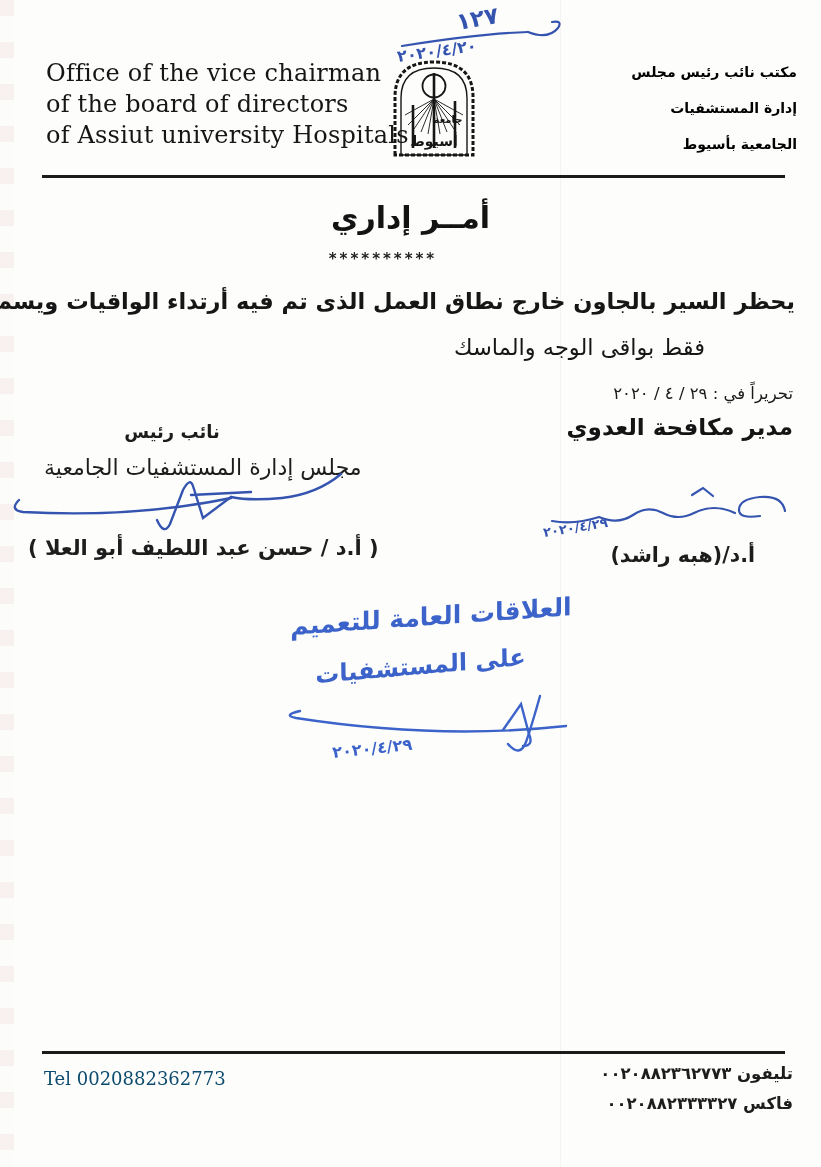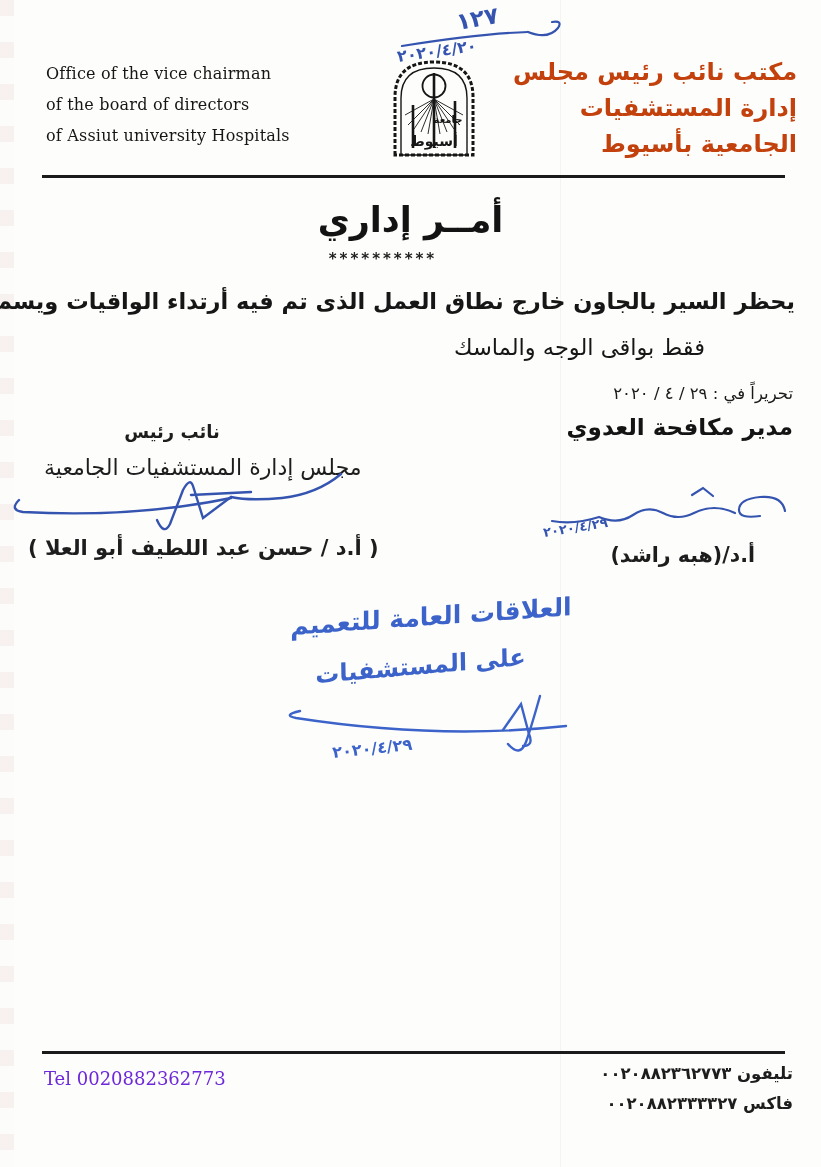--- a/index.html
+++ b/index.html
@@ -6,42 +6,42 @@
   .page{
     position:relative;width:821px;height:1167px;margin:0 auto;
     background:#fdfdfb;overflow:hidden;
     font-family:"DejaVu Sans",sans-serif;color:#1d1d1d;
   }
   .abs{position:absolute;}
   .ar{direction:rtl;font-family:"DejaVu Sans",sans-serif;}
   .en-serif{font-family:"DejaVu Serif",serif;}
   .nowrap{white-space:nowrap;}
   
-  .header-en{left:46px;top:58px;font-size:16px;line-height:31px;letter-spacing:.2px;color:#161616;}
-  .header-ar{right:24px;top:54px;font-size:24px;line-height:36px;font-weight:bold;text-align:right;color:#c2410c;}
+  .header-en{left:46px;top:58px;font-size:24px;line-height:31px;letter-spacing:.2px;color:#161616;}
+  .header-ar{right:24px;top:54px;font-size:14px;line-height:36px;font-weight:bold;text-align:right;color:#000000;}
   .rule{left:42px;right:36px;height:3px;background:#1b1b1b;}
   .rule-top{top:175px;}
   .rule-bottom{top:1051px;}
   
-  .doc-title{left:0;right:0;top:200px;text-align:center;font-size:35px;font-weight:bold;color:#131313;}
+  .doc-title{left:0;right:0;top:200px;text-align:center;font-size:30px;font-weight:bold;color:#131313;}
   .doc-stars{left:0;right:55px;top:250px;text-align:center;font-size:15px;letter-spacing:3px;font-weight:bold;color:#222;}
   
   .body-line1{right:26px;top:288px;font-size:22.5px;font-weight:bold;color:#161616;}
   .body-line2{right:116px;top:334px;font-size:22.5px;font-weight:normal;color:#161616;}
   .dateline{right:28px;top:384px;font-size:16.5px;font-weight:normal;color:#1a1a1a;}
   .dir-title{right:28px;top:414px;font-size:23px;font-weight:bold;color:#141414;}
   .vice-line1{left:62px;top:421px;width:220px;text-align:center;font-size:18px;font-weight:bold;}
   .vice-line2{left:28px;top:455px;font-size:22px;font-weight:normal;margin-left:16px;}
   .name-left{left:28px;top:536px;font-size:21px;font-weight:bold;}
   .name-right{right:66px;top:543px;font-size:20.5px;font-weight:bold;}
   .hand-note1{left:290px;top:602px;font-size:25px;font-weight:600;color:#3c63c9;transform:rotate(-4deg) skewX(-4deg);}
   .hand-note2{left:315px;top:652px;font-size:24px;font-weight:600;color:#3c63c9;transform:rotate(-5deg) skewX(-4deg);}
   .hand-date-txt{font-family:"DejaVu Sans",sans-serif;font-weight:600;}
   
-  .tel-en{left:44px;top:1068px;font-size:18px;color:#6d28d9;}
+  .tel-en{left:44px;top:1068px;font-size:18px;color:#0c4a6e;}
   .fax-en{left:44px;top:1098px;font-size:18px;color:#161616;}
   .tel-ar{right:28px;top:1064px;font-size:16.5px;font-weight:bold;}
   .fax-ar{right:28px;top:1094px;font-size:16.5px;font-weight:bold;}
   
   .scan-edge{left:0;top:0;bottom:0;width:14px;
     background:repeating-linear-gradient(to bottom,rgba(210,165,165,.14) 0 16px,rgba(235,235,235,.06) 16px 42px);}
   .crease{left:560px;top:0;bottom:0;width:1px;background:rgba(70,70,70,.05);}
   svg{display:block;}
 </style>
 </head>

